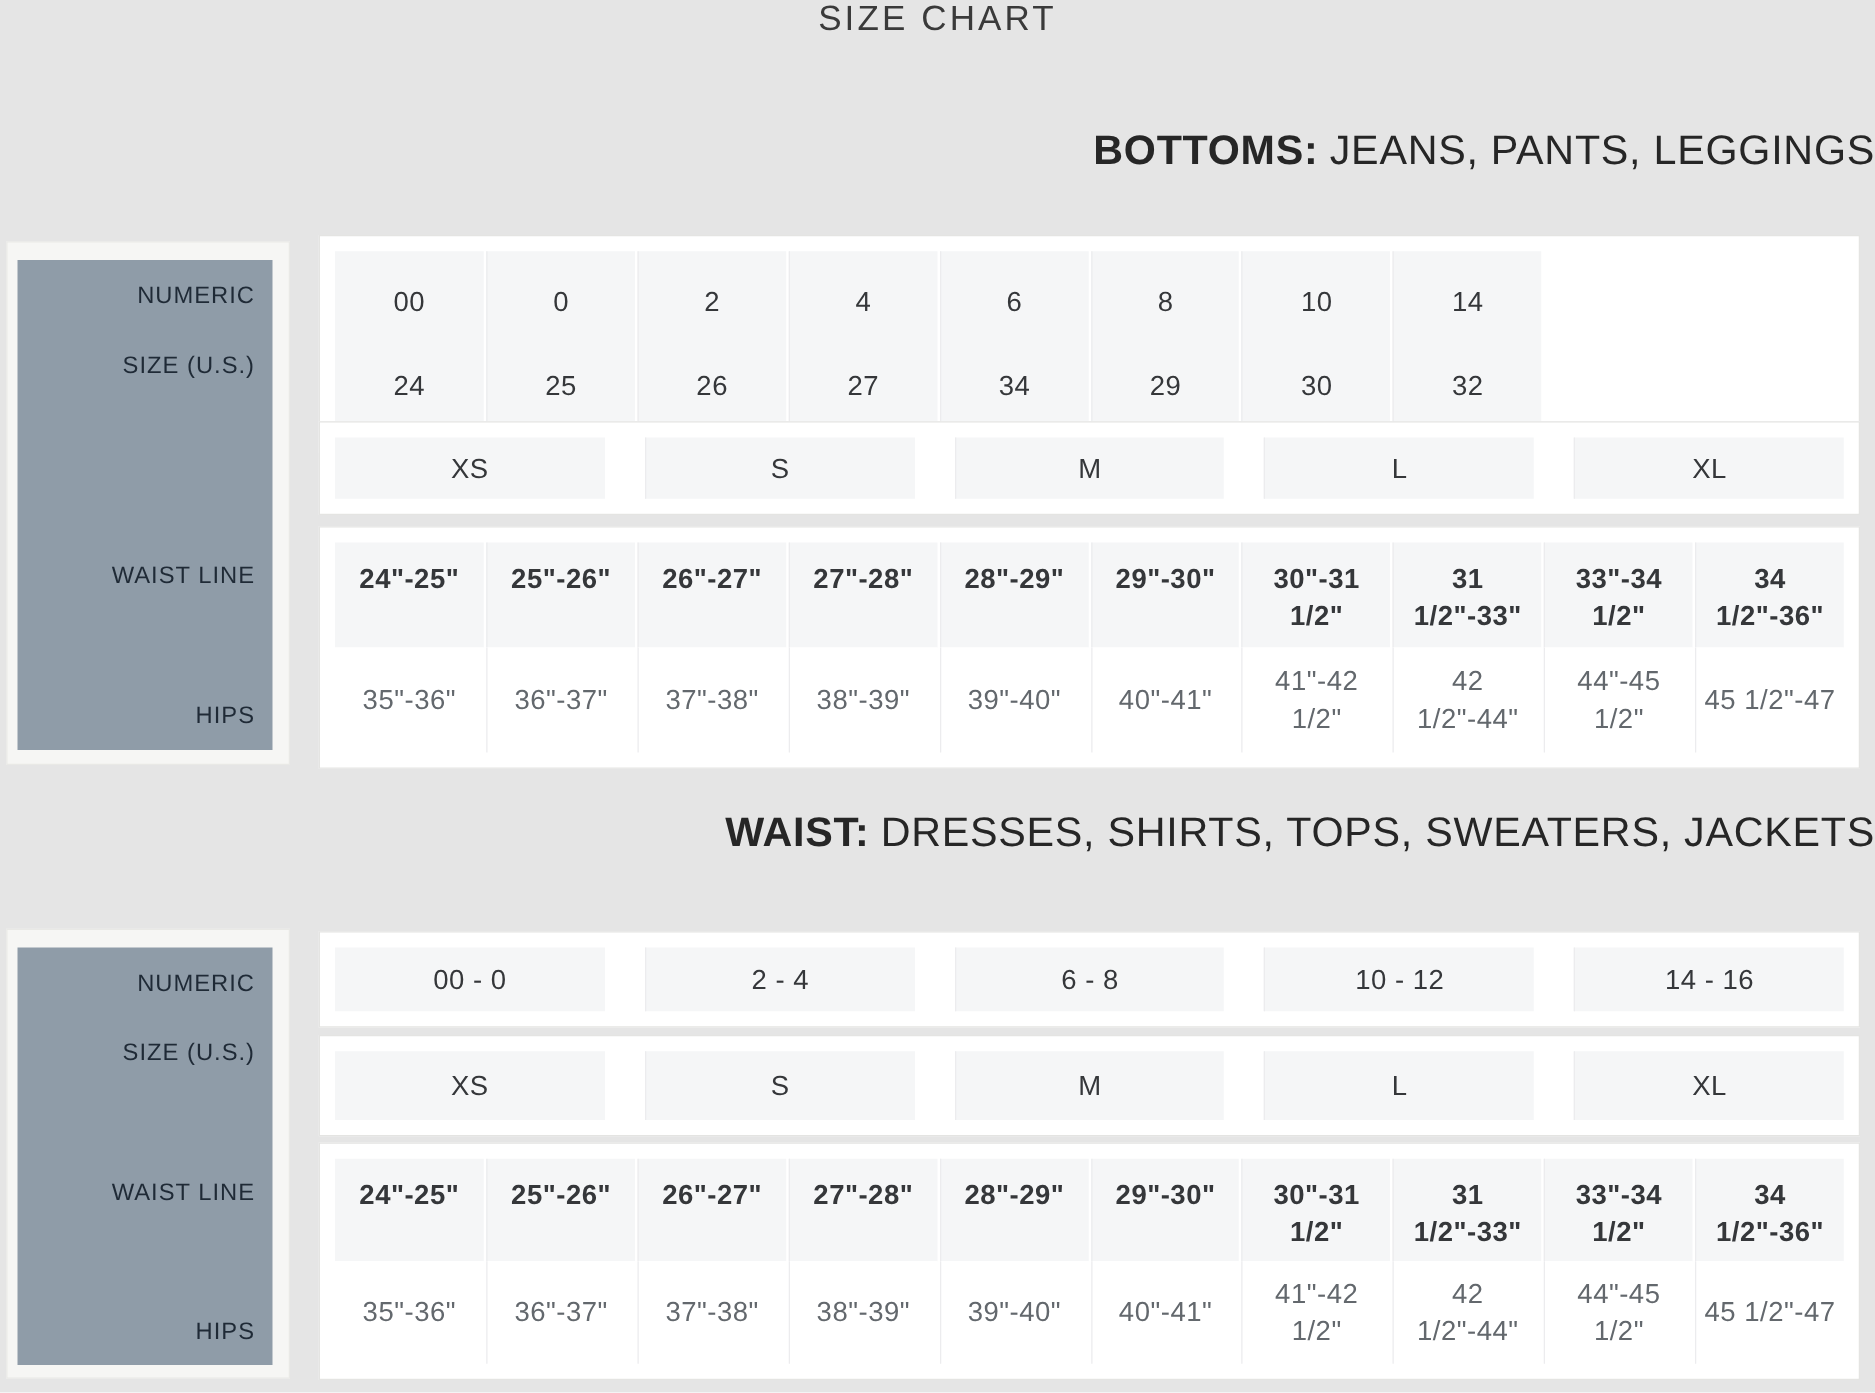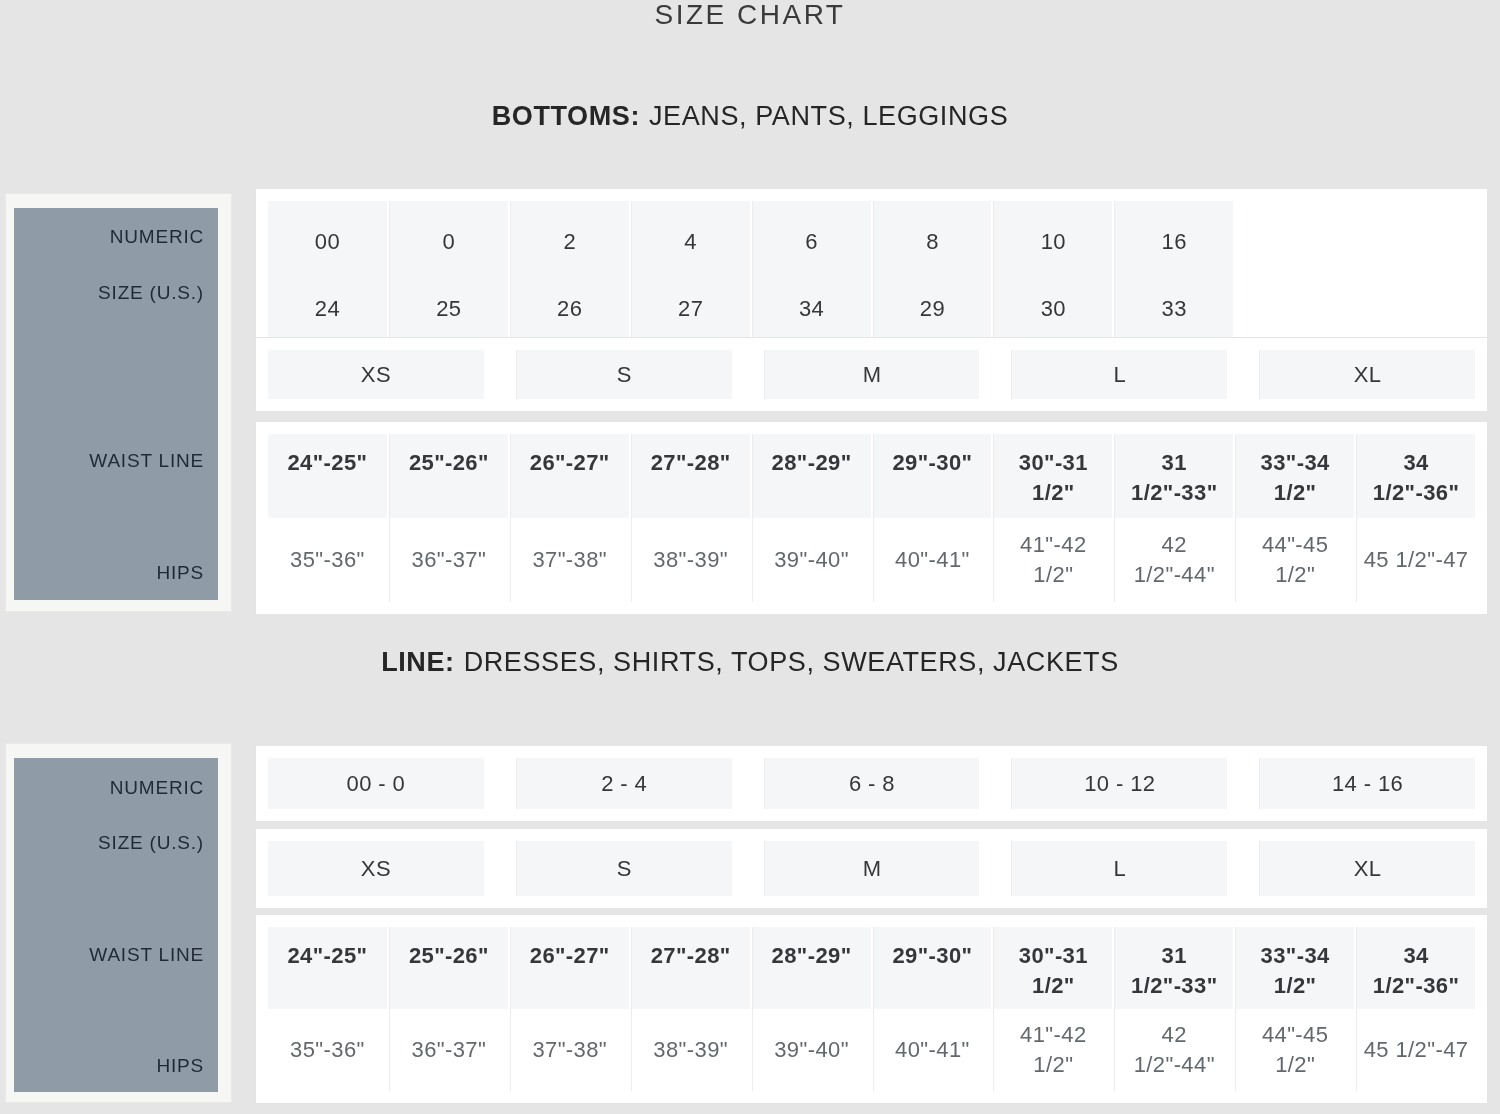--- a/index.html
+++ b/index.html
@@ -2,22 +2,22 @@
 <html><head>
 <meta charset="utf-8">
 <style>
   html,body { margin:0; padding:0; background:#ffffff; }
   body { font-family:"Liberation Sans","DejaVu Sans",sans-serif; }
   .page { position:relative; width:1500px; height:1114px; background:#e5e5e5; overflow:hidden; }
 
   
   .title { position:absolute; top:-1px; left:0; width:100%; text-align:center;
            font-size:28px; font-weight:300; letter-spacing:2.5px; color:#3a3a3a; }
-  .section-heading { position:absolute; left:0; width:100%; text-align:center;
-           font-size:27px; color:#262626; letter-spacing:0.6px; white-space:nowrap; }
+  .section-heading { position:absolute; left:0; width:100%; text-align:right;
+           font-size:33px; color:#262626; letter-spacing:0.6px; white-space:nowrap; }
   .section-heading .hb { font-weight:700; }
   .section-heading .hr { font-weight:300; margin-left:9px; }
   .heading-bottoms { top:101px; }
   .heading-tops { top:647px; }
 
   
   .side-frame { position:absolute; left:5px; width:227px; box-sizing:border-box;
                 background:#f6f6f4; border:1px solid #e9e9e6; }
   .side-frame-bottoms { top:193px; height:419px; }
   .side-frame-tops { top:743px; height:360px; }
@@ -97,22 +97,22 @@
       </div>
     <div class="cell num2 cb">
         <span>8</span>
         <span>29</span>
       </div>
     <div class="cell num2 cb">
         <span>10</span>
         <span>30</span>
       </div>
     <div class="cell num2 cb">
-        <span>16</span>
-        <span>33</span>
+        <span>14</span>
+        <span>32</span>
       </div>
   </div>
 
   <div class="block b-let cols5">
     <div class="cell">XS</div>
     <div class="cell cb">S</div>
     <div class="cell cb">M</div>
     <div class="cell cb">L</div>
     <div class="cell cb">XL</div>
   </div>
@@ -134,21 +134,21 @@
     <div class="cell hips cb">38"-39"</div>
     <div class="cell hips cb">39"-40"</div>
     <div class="cell hips cb">40"-41"</div>
     <div class="cell hips cb">41"-42 1/2"</div>
     <div class="cell hips cb">42 1/2"-44"</div>
     <div class="cell hips cb">44"-45 1/2"</div>
     <div class="cell hips cb">45 1/2"-47</div>
   </div>
 
   <div class="section-heading heading-tops">
-    <span class="hb">LINE:</span><span class="hr">DRESSES, SHIRTS, TOPS, SWEATERS, JACKETS</span>
+    <span class="hb">WAIST:</span><span class="hr">DRESSES, SHIRTS, TOPS, SWEATERS, JACKETS</span>
   </div>
 
   <div class="side-frame side-frame-tops sf-t">
     <div class="side-box">
       <div class="side-label lbl-numeric">NUMERIC</div>
       <div class="side-label lbl-size">SIZE (U.S.)</div>
       <div class="side-label lbl-waist">WAIST LINE</div>
       <div class="side-label lbl-hips">HIPS</div>
     </div>
   </div>

